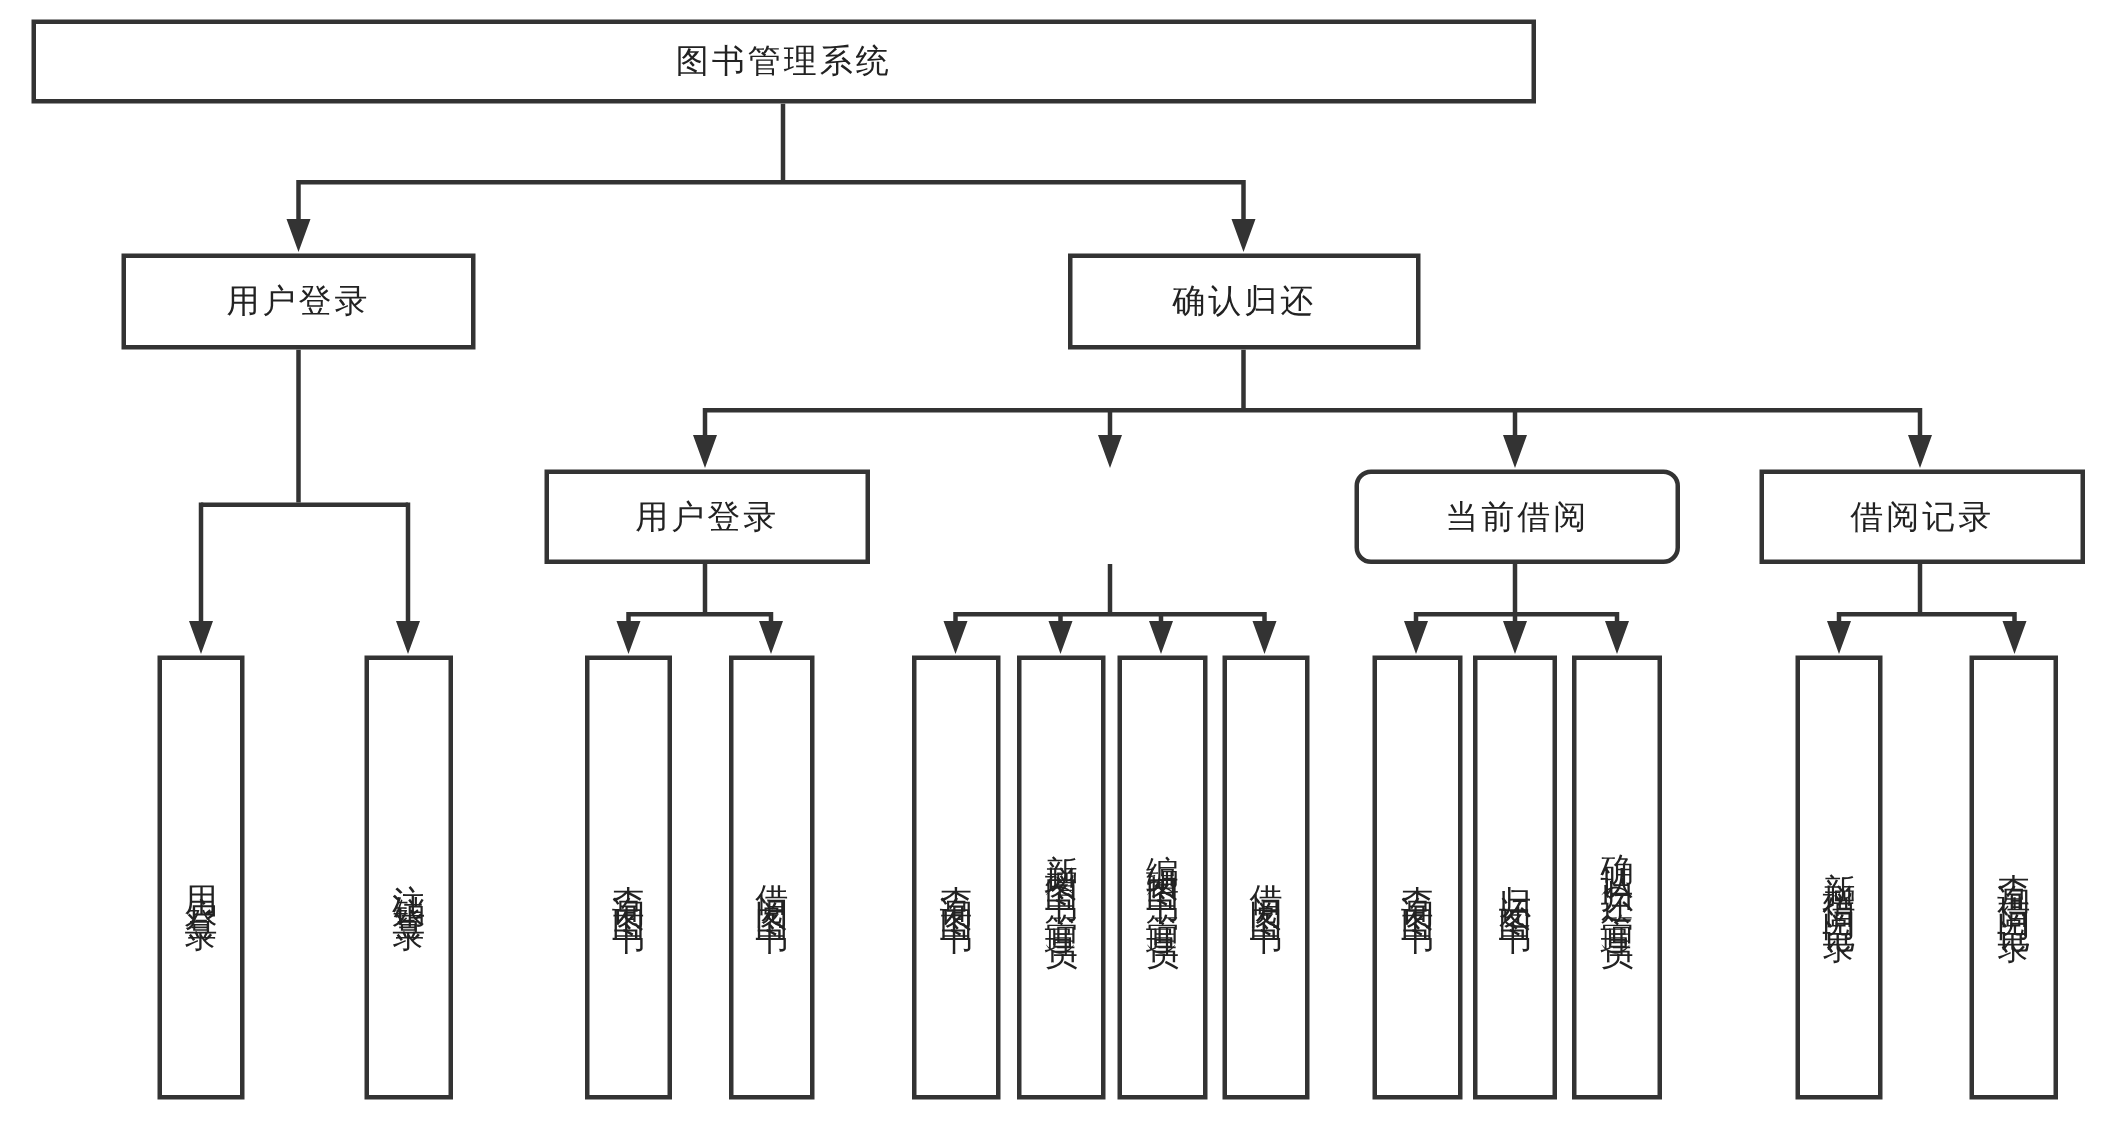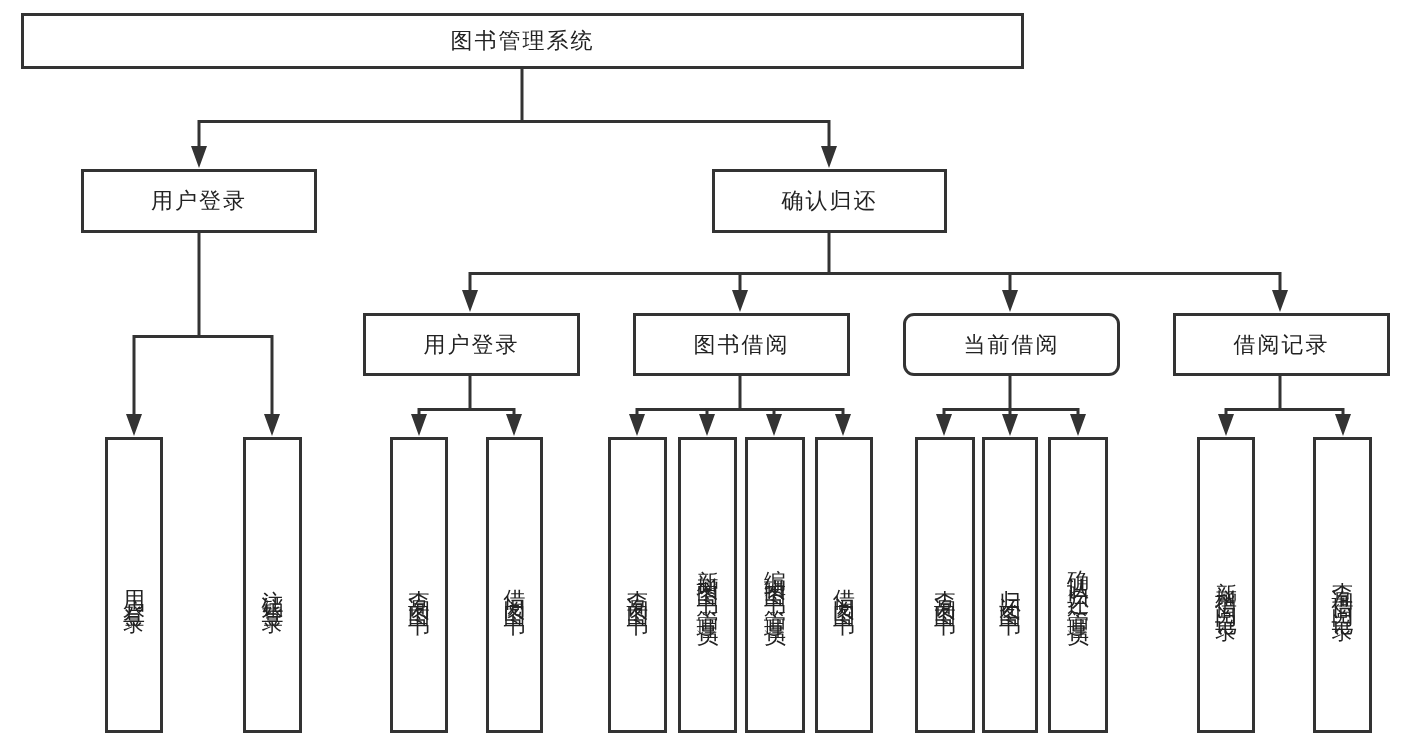--- a/index.html
+++ b/index.html
@@ -125,21 +125,20 @@
       M1218 414 H1234 L1226 436 Z
       M1335 414 H1351 L1343 436 Z"></path>
   </svg>
 
   <div class="box hbox" style="left:21px; top:13px; width:1003px; height:56px;">图书管理系统</div>
 
   <div class="box hbox" style="left:81px; top:169px; width:236px; height:64px;">用户登录</div>
   <div class="box hbox" style="left:712px; top:169px; width:235px; height:64px;">确认归还</div>
 
   <div class="box hbox" style="left:363px; top:313px; width:217px; height:63px;">用户登录</div>
-  <div class="box hbox" style="left:633px; top:313px; width:217px; height:63px;">图书借阅</div>
   <div class="box hbox" style="left:903px; top:313px; width:217px; height:63px;border-radius:11px;">当前借阅</div>
   <div class="box hbox" style="left:1173px; top:313px; width:217px; height:63px;">借阅记录</div>
 
   <div class="box vbox" style="left:105px; top:437px; width:58px; height:296px;">用户登录</div>
   <div class="box vbox" style="left:243px; top:437px; width:59px; height:296px;">注销登录</div>
 
   <div class="box vbox" style="left:390px; top:437px; width:58px; height:296px;">查询图书</div>
   <div class="box vbox" style="left:486px; top:437px; width:57px; height:296px;">借阅图书</div>
 
   <div class="box vbox" style="left:608px; top:437px; width:59px; height:296px;">查询图书</div>

